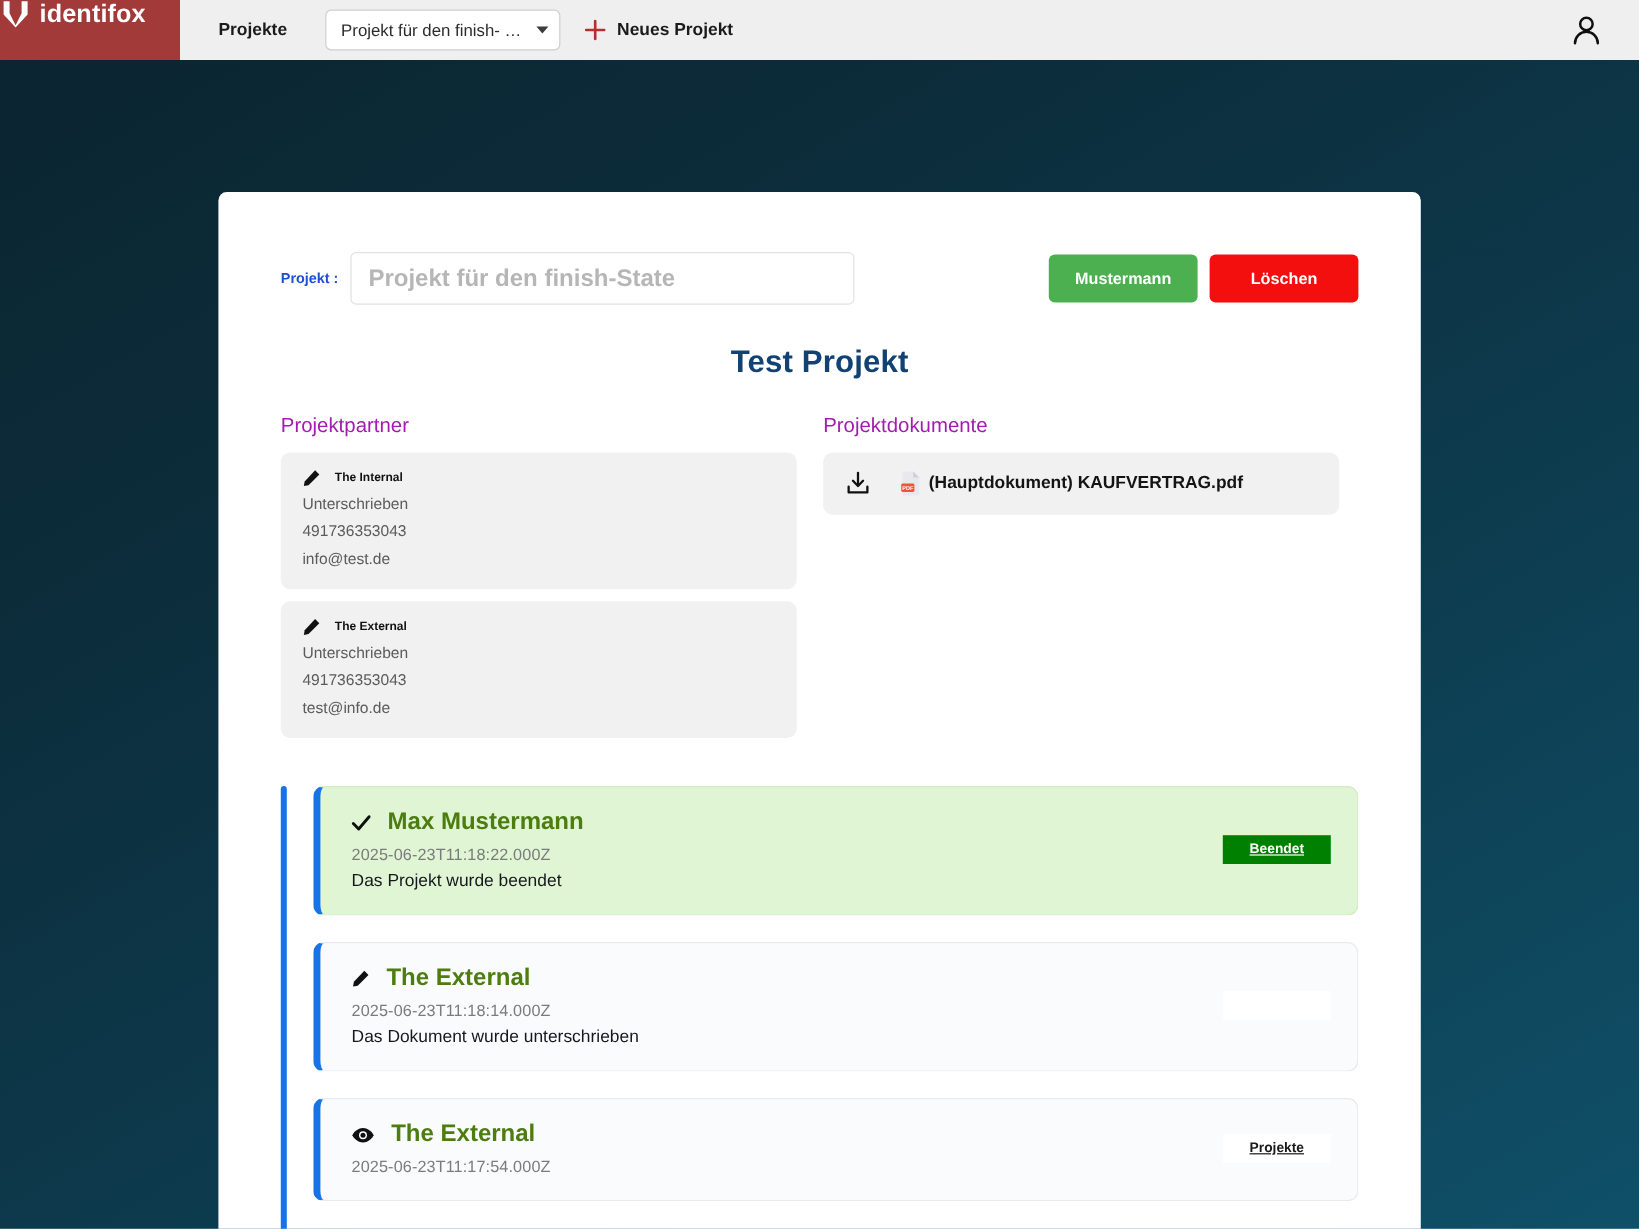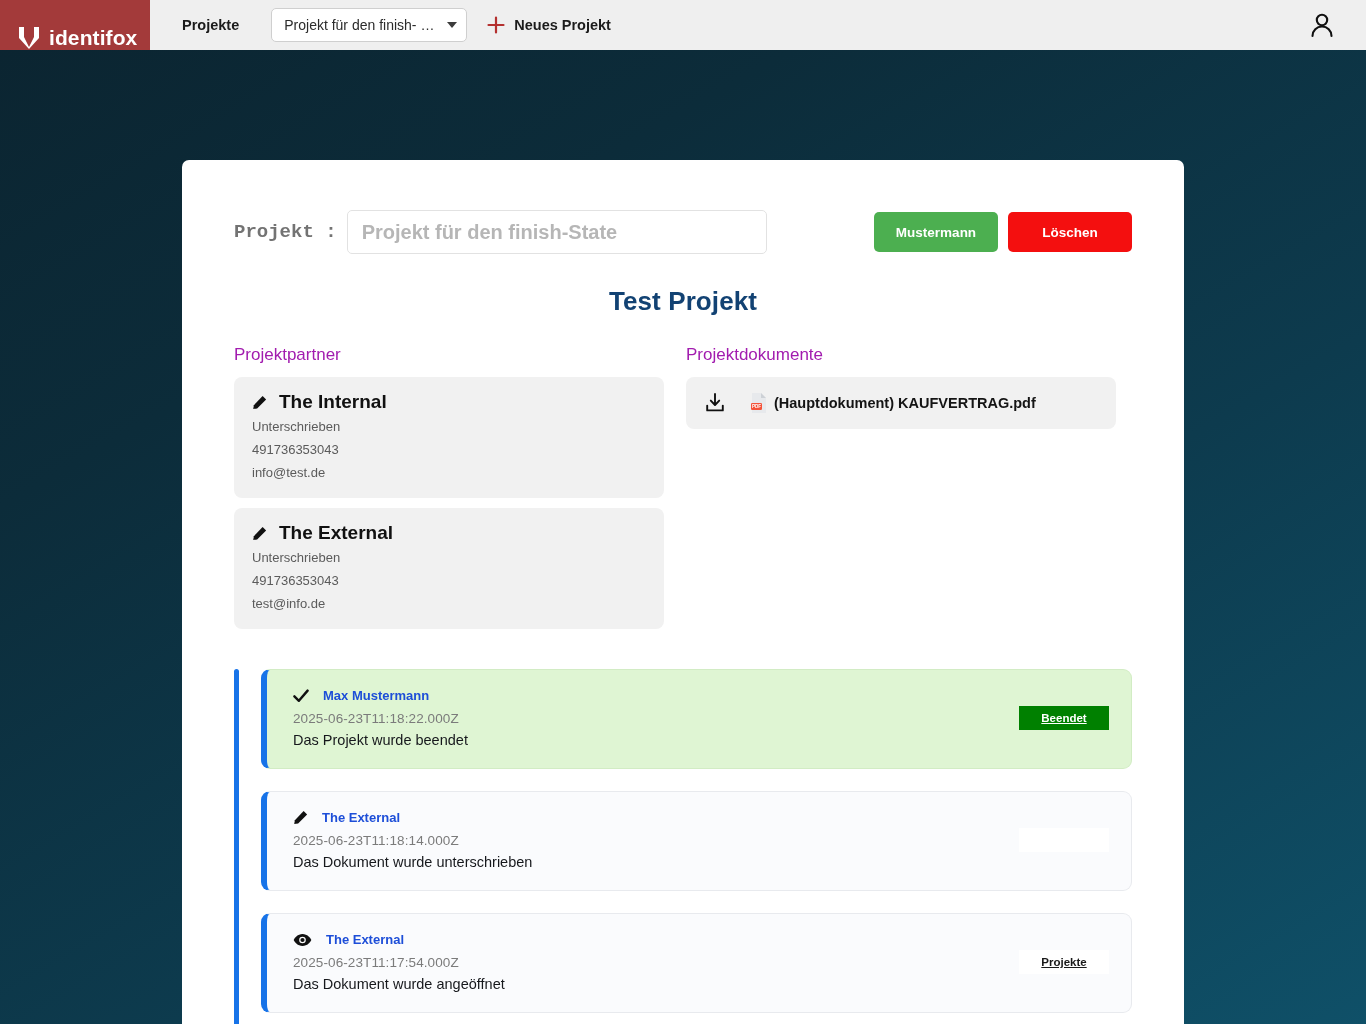--- a/index.html
+++ b/index.html
@@ -18,22 +18,22 @@
   .topbar {
     position: absolute; top: 0; left: 0;
     width: 1366px; height: 50px;
     background: #efefef;
     display: flex; align-items: center;
     z-index: 10;
   }
   .logo {
     width: 150px; height: 50px;
     background: #a33a3a;
-    display: flex; align-items: flex-end; gap: 9px;
-    padding-left: 18px;
+    display: flex; align-items: flex-start; gap: 9px;
+    padding-left: 2px;
     flex: none;
   }
   .logo-mark { width: 22px; height: 24px; flex: none; }
   .logo-text {
     color: #ffffff; font-size: 21px; font-weight: 700; letter-spacing: .1px;
   }
   .nav-link {
     margin-left: 32px; font-size: 14.5px; font-weight: 700; color: #1b1b1b;
     cursor: pointer; white-space: nowrap;
   }
@@ -74,22 +74,22 @@
     width: 1002px; height: 864px;
     background: #ffffff;
     border-radius: 7px 7px 0 0;
     overflow: hidden;
   }
   .page-inner { padding: 50px 52px 0 52px; }
 
   
   .proj-row { display: flex; align-items: center; height: 44px; }
   .proj-label {
-    font-size: 19px; font-weight: 700; color: #737373;
-    margin-right: 10px; white-space: nowrap; font-family: Liberation Mono, monospace;
+    font-size: 12px; font-weight: 700; color: #1d4ed8;
+    margin-right: 10px; white-space: nowrap;
   }
   .proj-input {
     width: 420px; height: 44px;
     border: 1px solid #e2e2e2; border-radius: 5px;
     background: #ffffff;
     font-family: inherit; font-size: 20px; font-weight: 700; color: #2d2d2d;
     padding: 0 14px;
     outline: none;
   }
   .proj-input::placeholder { color: #b6b6b6; font-weight: 700; }
@@ -117,21 +117,21 @@
   }
   .partner-card {
     background: #f1f1f1; border-radius: 8px;
     padding: 14px 18px 16px 18px;
     margin-bottom: 10px;
   }
   .partner-head { display: flex; align-items: center; gap: 12px; }
   .pencil-icon { width: 15px; height: 15px; flex: none; }
   .eye-icon { width: 19px; height: 14px; flex: none; }
   .check-icon { width: 16px; height: 14px; flex: none; }
-  .partner-name { font-size: 19px; font-weight: 700; color: #111111; }
+  .partner-name { font-size: 10px; font-weight: 700; color: #111111; }
   .partner-meta { font-size: 13px; color: #5b5b5b; line-height: 18px; margin-top: 5px; }
 
   .doc-card {
     background: #f1f1f1; border-radius: 8px;
     height: 52px; display: flex; align-items: center;
     padding: 0 18px; gap: 24px; cursor: pointer;
   }
   .download-icon { width: 22px; height: 22px; flex: none; }
   .doc-name { font-size: 14.5px; font-weight: 700; color: #141414; display: flex; align-items: center; gap: 6px; }
   .pdf-icon { width: 18px; height: 22px; flex: none; }
@@ -150,21 +150,21 @@
     border-radius: 9px;
     padding: 18px 22px 20px 26px;
     margin-bottom: 22px;
     display: flex; align-items: flex-start;
   }
   .event-card.finished {
     background: #dff5d3; border-color: #d2ecc4; border-left-color: #1773e8;
   }
   .event-body { flex: 1; min-width: 0; }
   .event-head { display: flex; align-items: center; gap: 14px; }
-  .event-name { font-size: 13px; font-weight: 700; color: #1d4ed8; }
+  .event-name { font-size: 20px; font-weight: 700; color: #4d7c0f; }
   .event-time { font-size: 13.5px; color: #7b7b7b; margin-top: 8px; letter-spacing: .1px; }
   .event-desc { font-size: 14.5px; color: #16181c; margin-top: 6px; }
   .event-badge {
     flex: none; align-self: center;
     min-width: 90px; height: 24px;
     display: flex; align-items: center; justify-content: center;
     font-size: 11.5px; font-weight: 700;
     padding: 0 10px;
     background: #ffffff; color: #1a1a1a; text-decoration: underline;
   }
@@ -324,20 +324,19 @@
             <span class="eye-icon">
               <svg viewBox="0 0 19 14" width="19" height="14" aria-hidden="true">
                 <path d="M9.5 1 C14.2 1 17.6 5 18.3 7 C17.6 9 14.2 13 9.5 13 C4.8 13 1.4 9 0.7 7 C1.4 5 4.8 1 9.5 1 Z" fill="#111111"></path>
                 <circle cx="9.5" cy="7" r="3.3" fill="#ffffff"></circle>
                 <circle cx="9.5" cy="7" r="2.1" fill="#111111"></circle>
               </svg>
             </span>
             <span class="event-name">The External</span>
           </div>
           <div class="event-time">2025-06-23T11:17:54.000Z</div>
-          <div class="event-desc">Das Dokument wurde angeöffnet</div>
         </div>
         <div class="event-badge">Projekte</div>
       </div>
 
     </div>
   </div>
 </div>
 
 </body></html>

